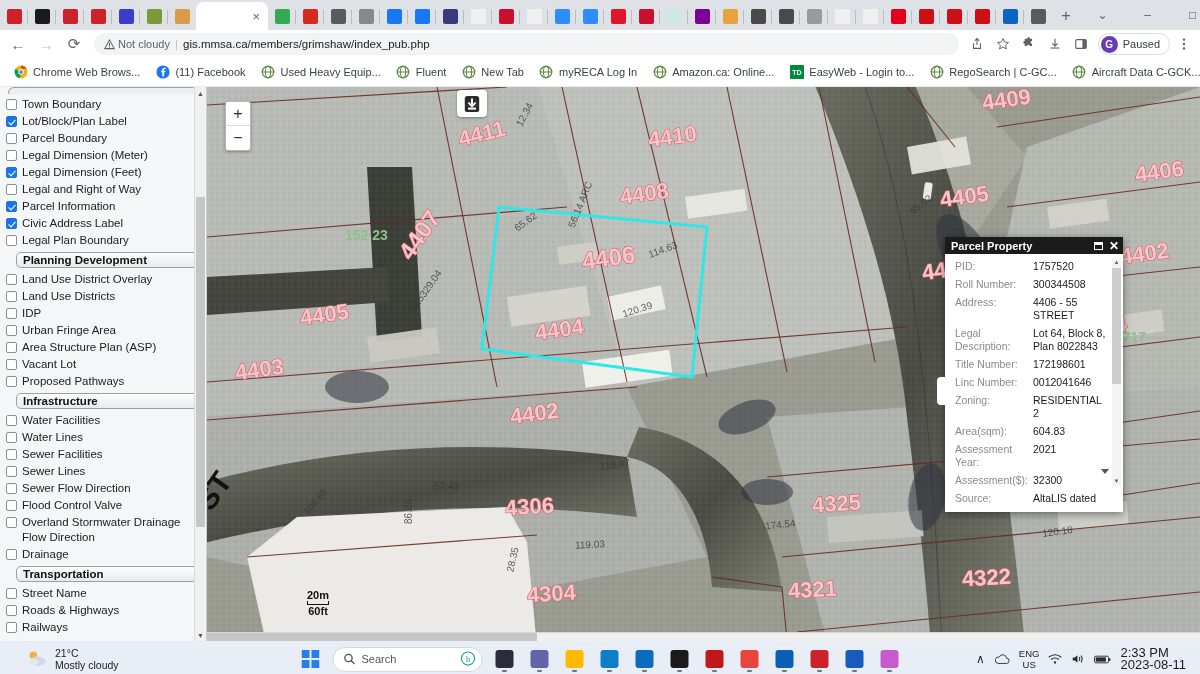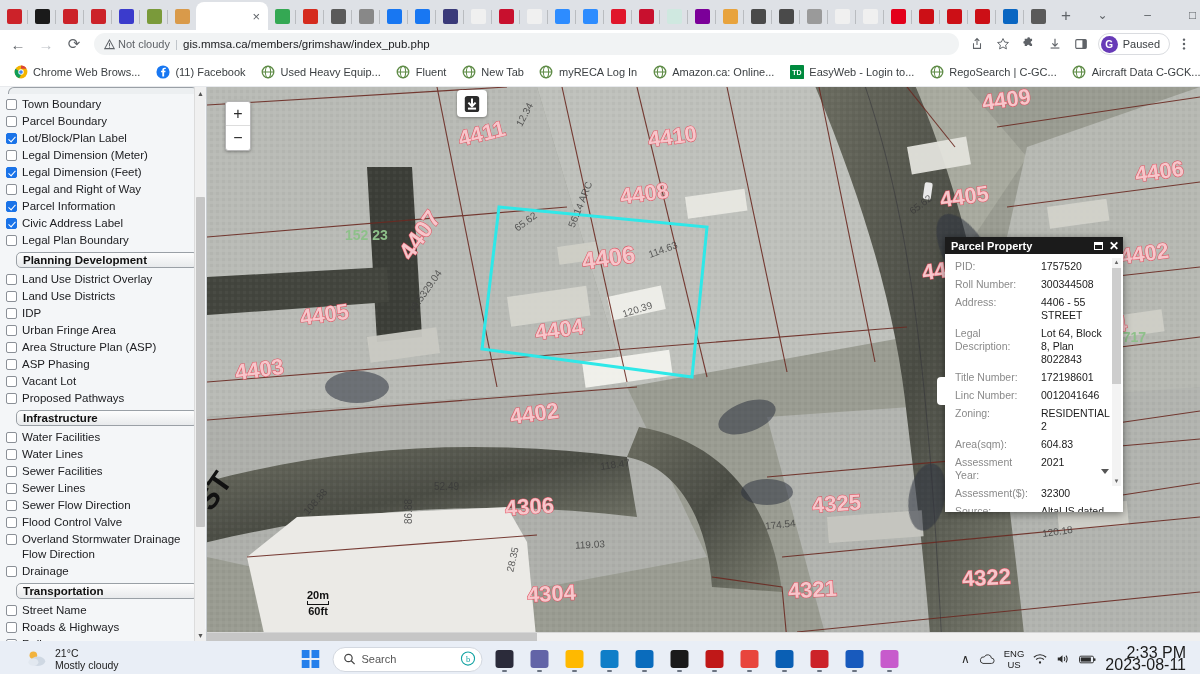--- a/index.html
+++ b/index.html
@@ -205,21 +205,21 @@
   #popup-title .sp { flex: 1; }
   .pwbtn { color:#fff; font-size:10px; margin-left:6px; line-height:1; }
   .pwbtn.restore { border:1.4px solid #fff; width:9px; height:8px; display:inline-block;
                    border-top-width:3px; }
   #popup-body {
     position: relative; height: 258px; overflow: hidden;
     background: #fff; padding: 6px 14px 4px 10px;
   }
   .prow { display: flex; font-size: 10.5px; line-height: 13px; margin-bottom: 5px; }
   .pk { width: 78px; color: #8a8a8a; flex: 0 0 auto; }
-  .pv { color: #1a1a1a; flex: 1; margin-left: 8px; }
+  .pv { color: #1a1a1a; flex: 1; }
   #psb {
     position:absolute; right:2px; top:4px; bottom:26px; width:9px; background:#f3f3f3;
   }
   #psb .pth { position:absolute; left:0; top:0; width:9px; height:116px; background:#cdcdcd; }
   #psb .pa { position:absolute; left:0; width:9px; height:9px; font-size:6px; text-align:center;
              color:#666; line-height:9px; }
   .sel-caret {
     position:absolute; right:14px; bottom:38px; width:0;height:0;
     border-left:4px solid transparent;border-right:4px solid transparent;border-top:5px solid #555;
   }
@@ -246,21 +246,21 @@
   .tbicon { width:26px; height:26px; display:flex; align-items:center; justify-content:center; position:relative;}
   .tbicon .dot { position:absolute; bottom:0px; left:50%; transform:translateX(-50%);
                  width:5px; height:2.5px; border-radius:2px; background:#6b7482; }
   #searchbox {
     width: 150px; height: 25px; background: #fff; border:1px solid #d3d8e0; border-radius: 13px;
     display:flex; align-items:center; gap:6px; padding: 0 6px 0 10px; font-size:11px; color:#555;
   }
   #tb-right { margin-left:auto; display:flex; align-items:center; gap:9px; padding-right: 6px; }
   .sysico { font-size:12px; color:#2b2b2b; display:flex; align-items:center; }
   #lang { font-size:9.5px; color:#1b1b1b; text-align:center; line-height:11px; }
-  #clock { font-size:16px; color:#1b1b1b; text-align:right; line-height:12px; }
+  #clock { font-size:13px; color:#1b1b1b; text-align:left; line-height:12px; }
 </style>
 </head>
 <body>
 
 <div id="tabstrip">
   <div id="tabs-left" style="display:flex;align-items:flex-end;">
       <div class="tab-mini">
         <span class="favicon" style="background: rgb(204, 34, 41);"></span>
       </div>
       <div class="tab-mini">
@@ -545,26 +545,26 @@
 <div id="app">
 
   <div id="sidebar">
     <div class="topstub"></div>
     <div id="sidelist">
         <div class="layer-row">
           <span class="cb"></span>
           <span class="layer-label">Town Boundary</span>
         </div>
         <div class="layer-row">
-          <span class="cb"></span>
-          <span class="layer-label">Parcel Boundary</span>
-        </div>
-        <div class="layer-row">
           <span class="cb on"></span>
           <span class="layer-label">Lot/Block/Plan Label</span>
+        </div>
+        <div class="layer-row">
+          <span class="cb"></span>
+          <span class="layer-label">Parcel Boundary</span>
         </div>
         <div class="layer-row">
           <span class="cb"></span>
           <span class="layer-label">Legal Dimension (Meter)</span>
         </div>
         <div class="layer-row">
           <span class="cb on"></span>
           <span class="layer-label">Legal Dimension (Feet)</span>
         </div>
         <div class="layer-row">
@@ -598,24 +598,20 @@
           <span class="cb"></span>
           <span class="layer-label">IDP</span>
         </div>
         <div class="layer-row">
           <span class="cb"></span>
           <span class="layer-label">Urban Fringe Area</span>
         </div>
         <div class="layer-row">
           <span class="cb"></span>
           <span class="layer-label">Area Structure Plan (ASP)</span>
-        </div>
-        <div class="layer-row">
-          <span class="cb"></span>
-          <span class="layer-label">ASP Phasing</span>
         </div>
         <div class="layer-row">
           <span class="cb"></span>
           <span class="layer-label">Vacant Lot</span>
         </div>
         <div class="layer-row">
           <span class="cb"></span>
           <span class="layer-label">Proposed Pathways</span>
         </div>
         <div class="group-hdr">Infrastructure</div>

